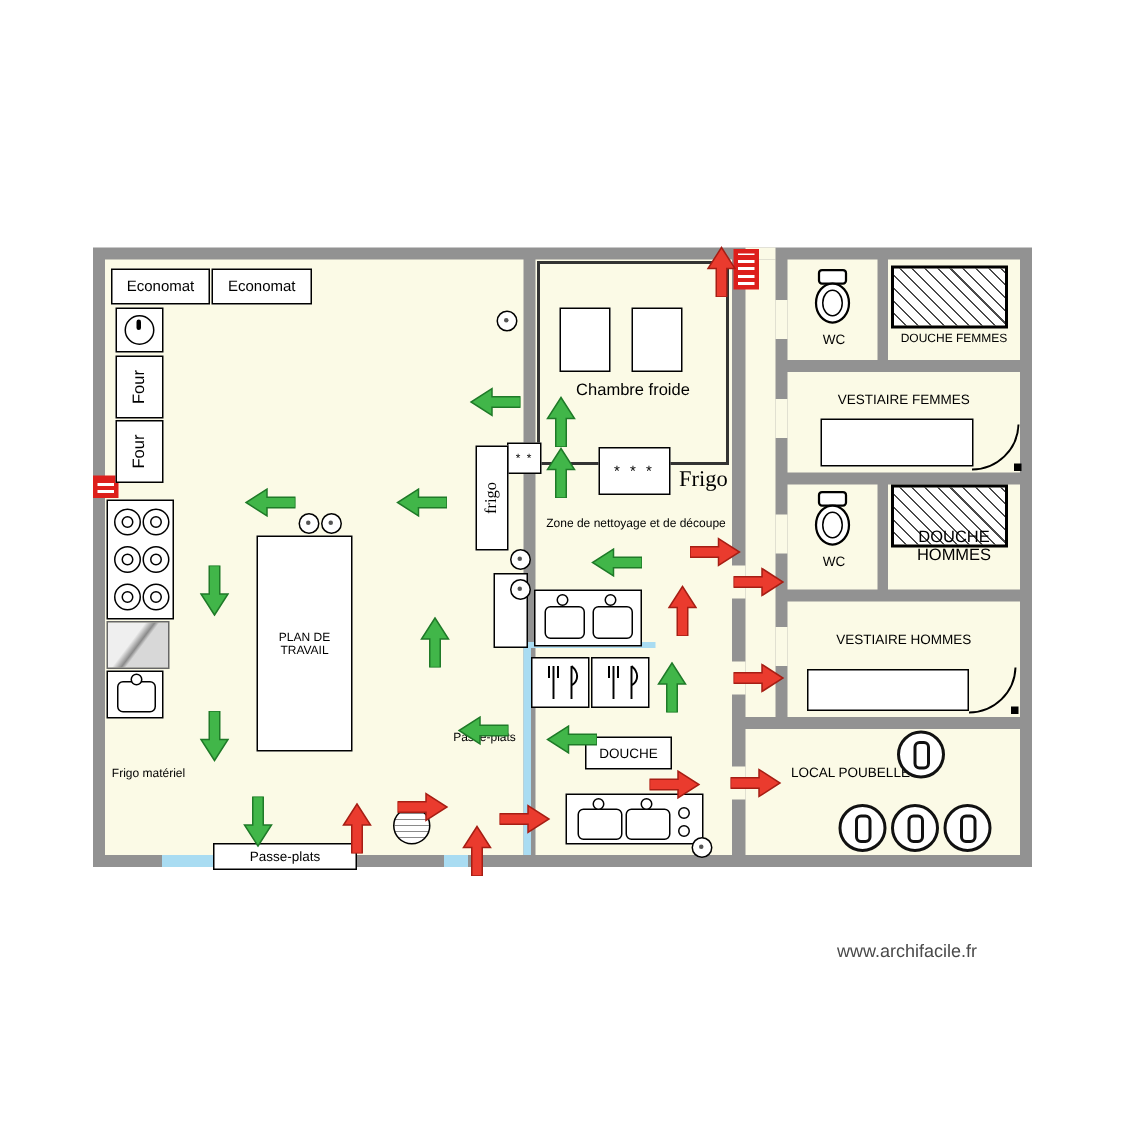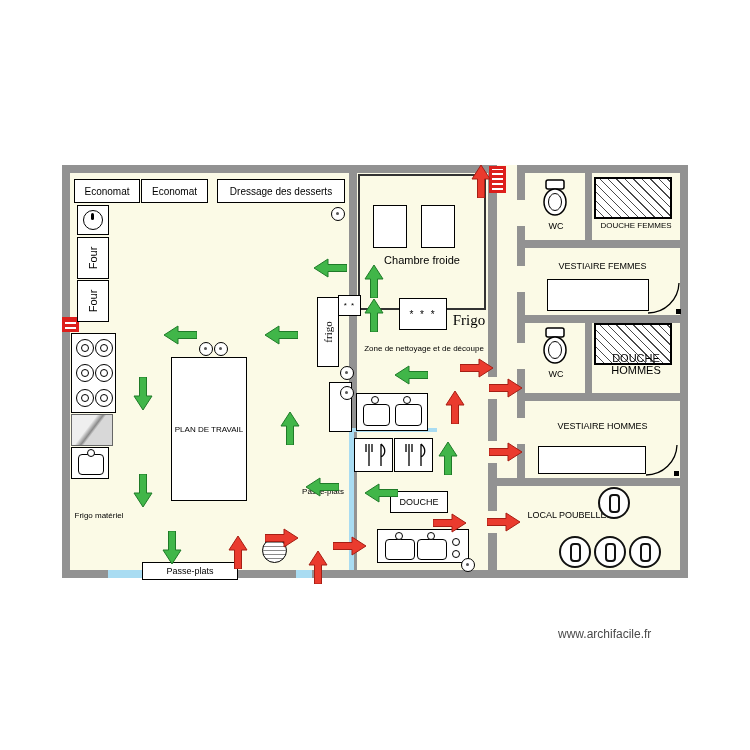--- a/index.html
+++ b/index.html
@@ -68,23 +68,20 @@
 
   <div class="abs exit" style="left:489px;top:166px;width:17px;height:27px;"></div>
   <div class="abs exit" style="left:62px;top:317px;width:17px;height:15px;"></div>
 
   <div class="abs box" style="left:74px;top:179px;width:66px;height:24px;font-size:10px;">
     <span>Economat</span>
   </div>
   <div class="abs box" style="left:141px;top:179px;width:67px;height:24px;font-size:10px;">
     <span>Economat</span>
   </div>
-  <div class="abs box" style="left:217px;top:179px;width:128px;height:24px;font-size:10px;">
-    <span>Dressage des desserts</span>
-  </div>
 
   <div class="abs box" style="left:77px;top:205px;width:32px;height:30px;">
     <span class="dial"></span>
   </div>
   <div class="abs box" style="left:77px;top:237px;width:32px;height:42px;font-size:11px;">
     <span class="vtext">Four</span>
   </div>
   <div class="abs box" style="left:77px;top:280px;width:32px;height:42px;font-size:11px;">
     <span class="vtext">Four</span>
   </div>
@@ -95,21 +92,21 @@
     <span class="burner" style="left:23px;top:30px;"></span>
     <span class="burner" style="left:4px;top:55px;"></span>
     <span class="burner" style="left:23px;top:55px;"></span>
   </div>
   <div class="abs wedge" style="left:71px;top:414px;width:42px;height:32px;"></div>
   <div class="abs box" style="left:71px;top:447px;width:38px;height:32px;">
     <span class="basin" style="left:6px;top:6px;width:24px;height:19px;"></span>
     <span class="faucet" style="left:15px;top:1px;"></span>
   </div>
 
-  <div class="abs box" style="left:171px;top:357px;width:76px;height:144px;font-size:8px;">
+  <div class="abs box" style="left:171px;top:357px;width:64px;height:144px;font-size:8px;">
     <span>PLAN DE TRAVAIL</span>
   </div>
   <div class="abs lbl" style="left:70px;top:510px;width:58px;height:12px;font-size:8px;">
     <span>Frigo matériel</span>
   </div>
   <div class="abs box" style="left:142px;top:562px;width:96px;height:18px;font-size:9px;">
     <span>Passe-plats</span>
   </div>
   <div class="abs lbl" style="left:296px;top:486px;width:54px;height:12px;font-size:8px;">
     <span>Passe-plats</span>

